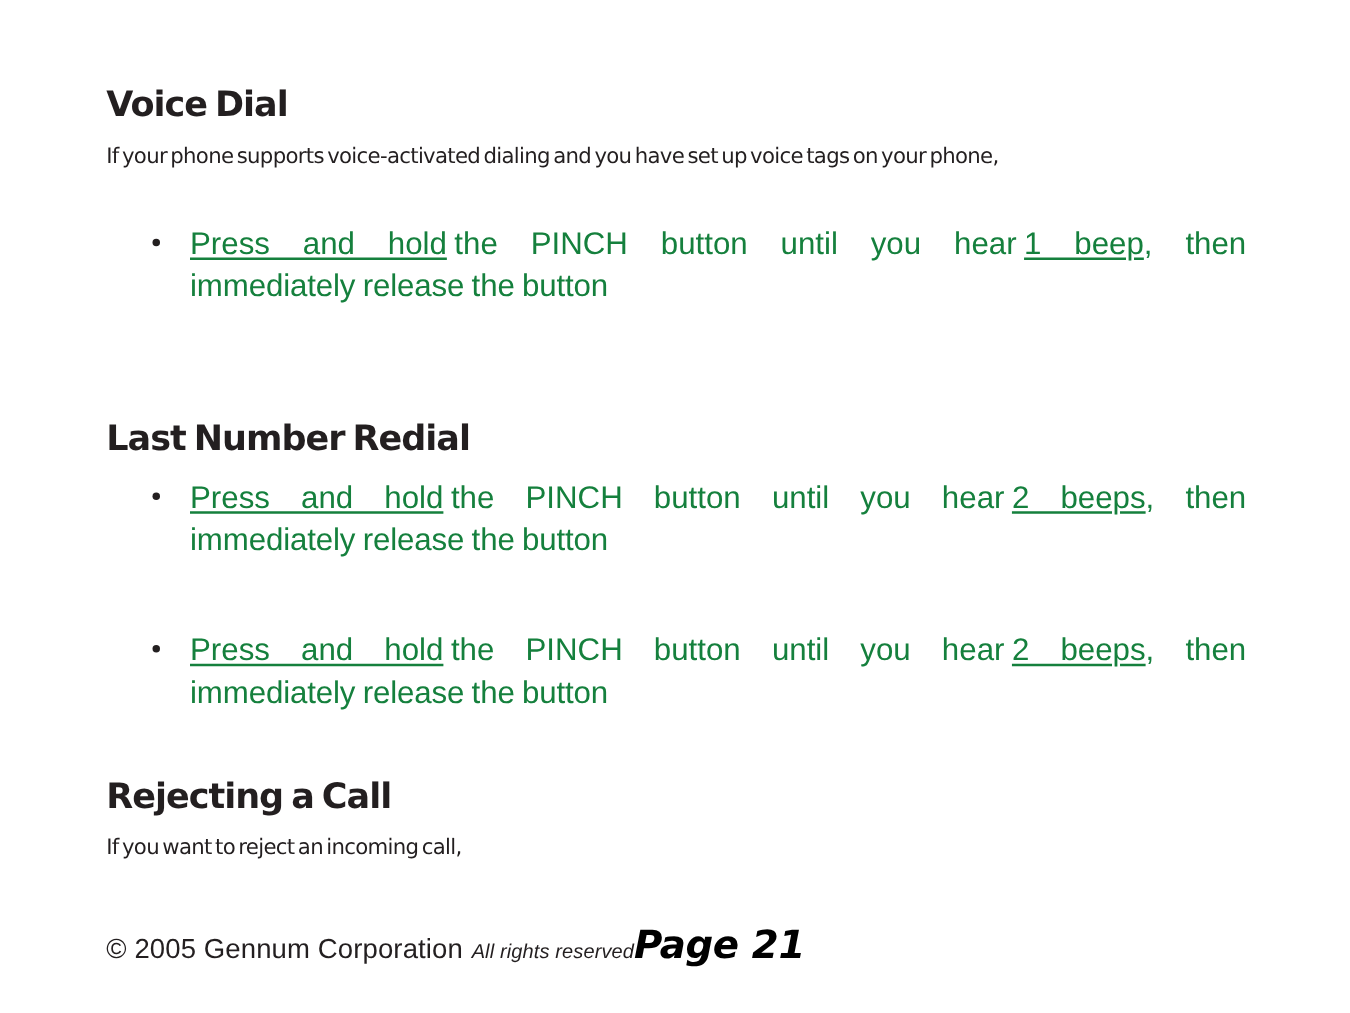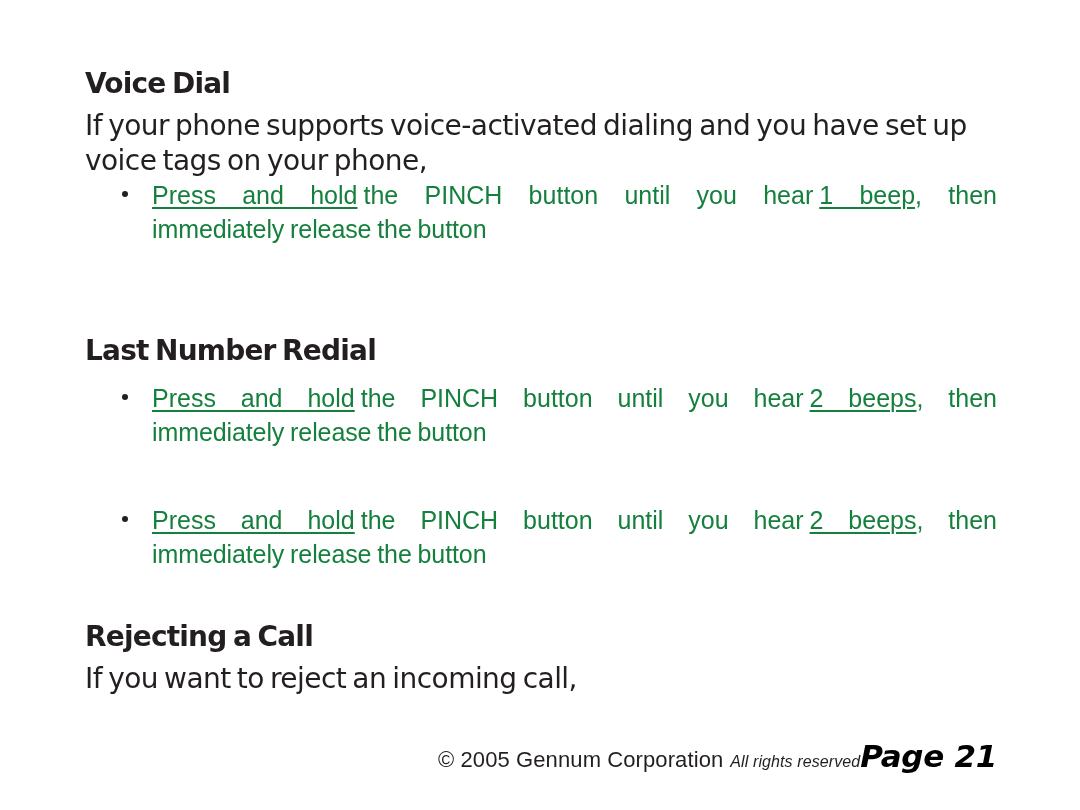--- a/index.html
+++ b/index.html
@@ -32,21 +32,21 @@
     letter-spacing: -0.8px;
     word-spacing: -2.5px;
     color: #231f20;
     line-height: 1.0;
     white-space: nowrap;
   }
 
   
   .intro {
     font-family: "DejaVu Sans", sans-serif;
-    font-size: 28px;
+    font-size: 17px;
     font-weight: normal;
     line-height: 35px;
     letter-spacing: -0.55px;
     word-spacing: -2.2px;
     color: #231f20;
   }
   .intro.wrapbox {
     width: 912px;
   }
 
@@ -118,21 +118,21 @@
   }
 
   
   .footer {
     position: absolute;
     left: 85px;
     top: 738px;
     width: 912px;
     display: flex;
     align-items: baseline;
-    justify-content: flex-end;
+    justify-content: flex-start;
   }
   .copyright {
     font-family: "Liberation Sans Narrow", "Liberation Sans", sans-serif;
     font-size: 22px;
     letter-spacing: 0.1px;
     color: #231f20;
     white-space: nowrap;
   }
   .rights {
     font-size: 16px;

